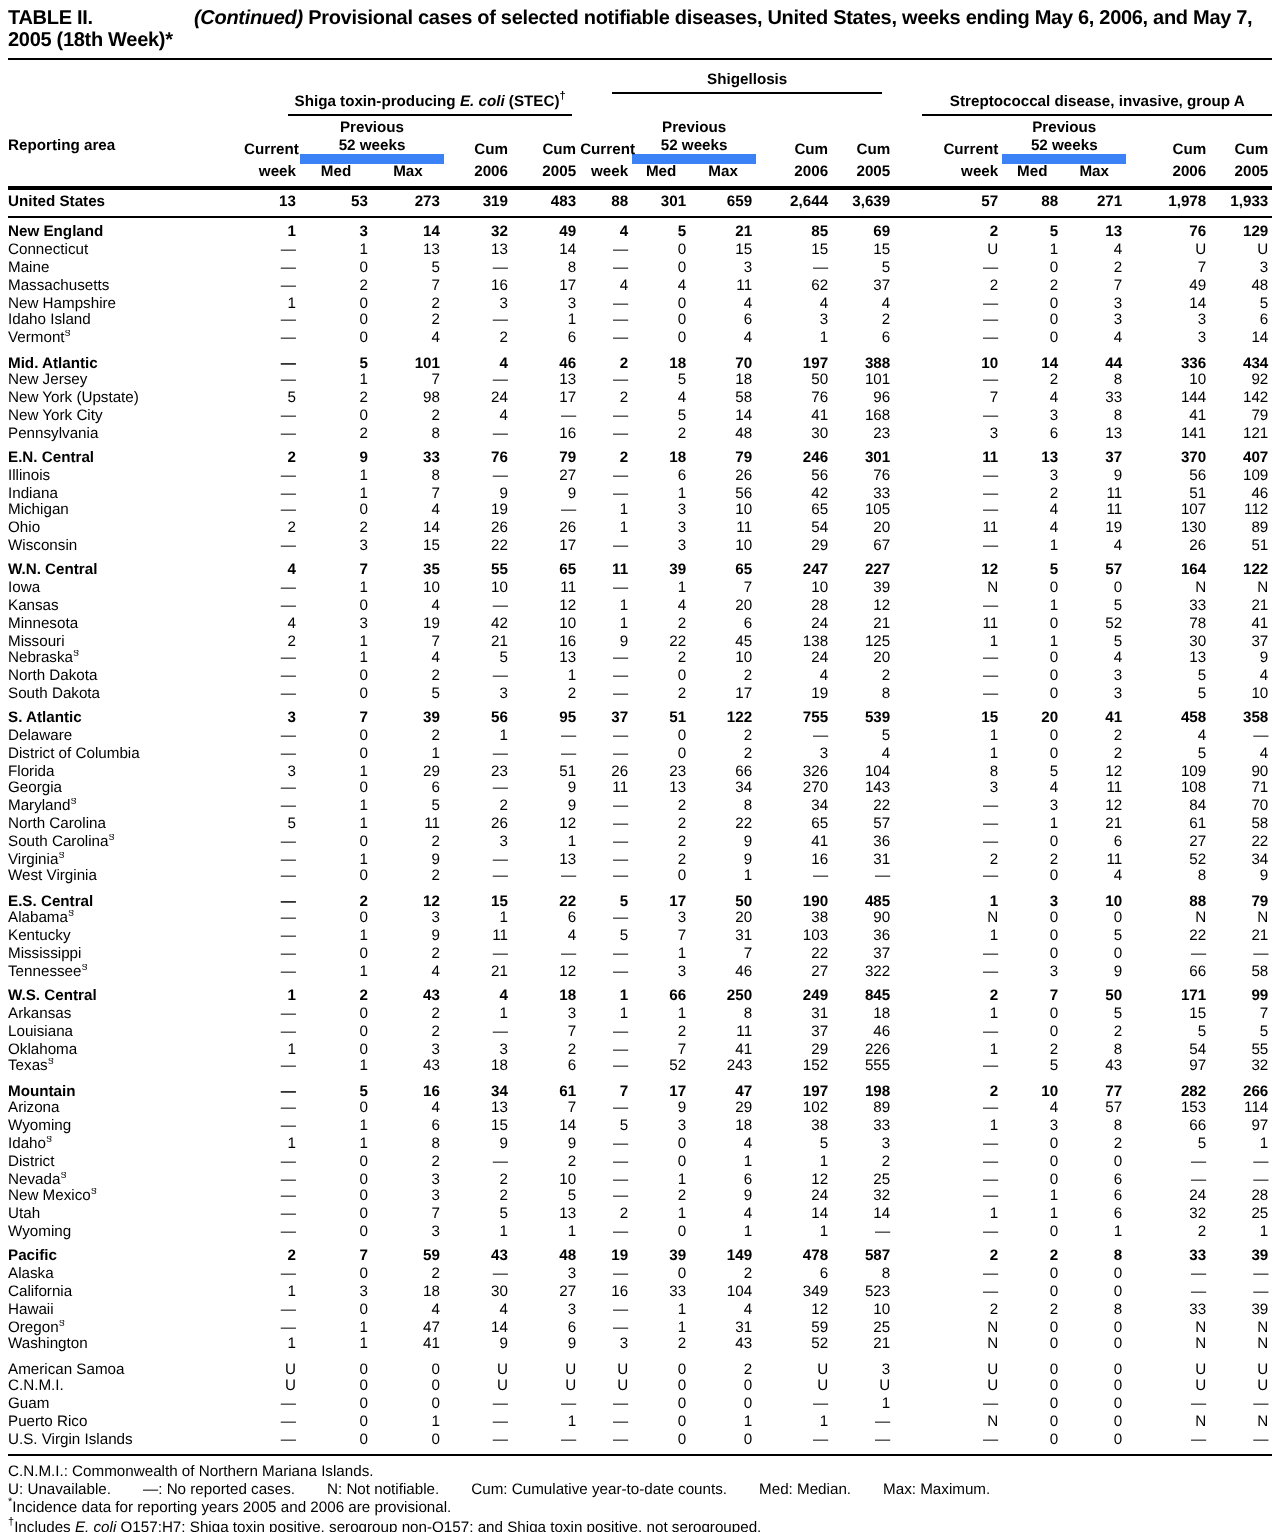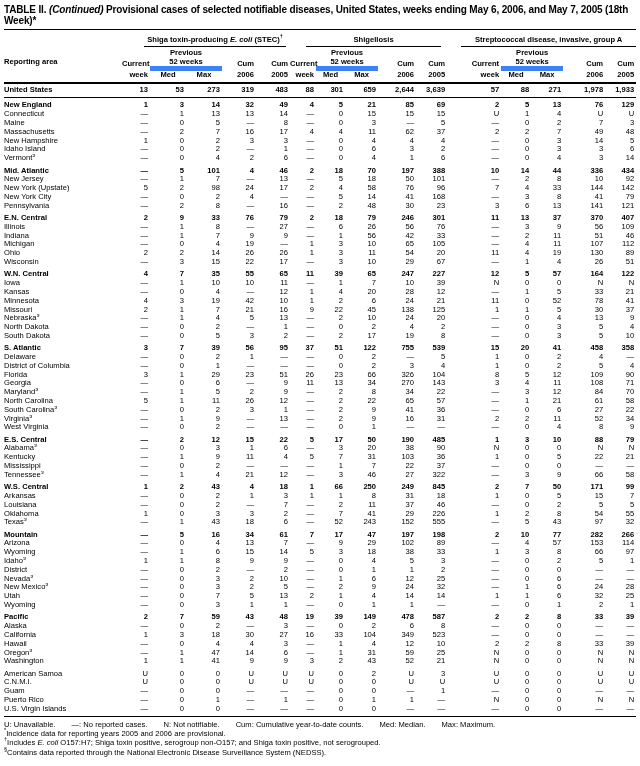--- a/index.html
+++ b/index.html
@@ -1,31 +1,31 @@
 <!DOCTYPE html>
 <html><head>
 <meta charset="utf-8">
 <style>
   html,body { margin:0; padding:0; background:#fff; color:#000; }
   body { width:640px; height:766px; font-family:"Liberation Sans", sans-serif; overflow:hidden; }
   .page { padding:2px 4px 0 4px; }
 
   .title { font-size:10px; font-weight:bold; letter-spacing:-0.15px;
            border-bottom:1.5px solid #000; padding:2px 0 3px 0; }
-  .title i { font-style:italic; }
+  .title i { font-style:italic;margin-left:48px; }
 
   table { border-collapse:collapse; width:632px; table-layout:fixed; }
   th, td { padding:0; font-size:7.6px; line-height:8.8px; }
 
   thead th { font-weight:bold; vertical-align:bottom; }
   .area-h { text-align:left; vertical-align:bottom; border-bottom:2px solid #000; padding-bottom:15px; }
   .grp-cell { padding-top:6px; }
   .grp-line { border-bottom:1px solid #000; text-align:center; padding-bottom:1px; white-space:nowrap; }
   .g1 { margin:0 4px 0 22px; }
-  .g2 { margin:0 6px 0 16px; }
+  .g2 { margin:0 6px 11px 16px; }
   .g3 { margin:0 0 0 14px; }
   .h-prev th { padding-top:2px; }
   .prev { text-align:center; }
   .wk52 { text-align:center; border-bottom:5px solid #3b82f6; }
   .hr { text-align:right; padding-right:2px; white-space:nowrap; }
   .hc { text-align:center; white-space:nowrap; }
   .h-bot th { border-bottom:2px solid #000; padding-bottom:2px; }
 
   tbody td { white-space:nowrap; }
   td.area { text-align:left; overflow:hidden; }
@@ -1332,20 +1332,21 @@
           <td class="num">—</td>
           <td class="num">0</td>
           <td class="num">0</td>
           <td class="num">—</td>
           <td class="num">—</td>
         </tr>
       </tbody>
   </table>
 
   <div class="fn">
+    <div>C.N.M.I.: Commonwealth of Northern Mariana Islands.</div>
     <div>
       <span class="abbr-item">U: Unavailable.</span><span class="abbr-item">—: No reported cases.</span><span class="abbr-item">N: Not notifiable.</span><span class="abbr-item">Cum: Cumulative year-to-date counts.</span><span class="abbr-item">Med: Median.</span><span>Max: Maximum.</span>
     </div>
     <div><sup>*</sup><span>Incidence data for reporting years 2005 and 2006 are provisional.</span></div>
     <div><sup>†</sup><span>Includes </span><i>E. coli</i><span> O157:H7; Shiga toxin positive, serogroup non-O157; and Shiga toxin positive, not serogrouped.</span></div>
     <div><sup>§</sup><span>Contains data reported through the National Electronic Disease Surveillance System (NEDSS).</span></div>
   </div>
 
 </div>
 

